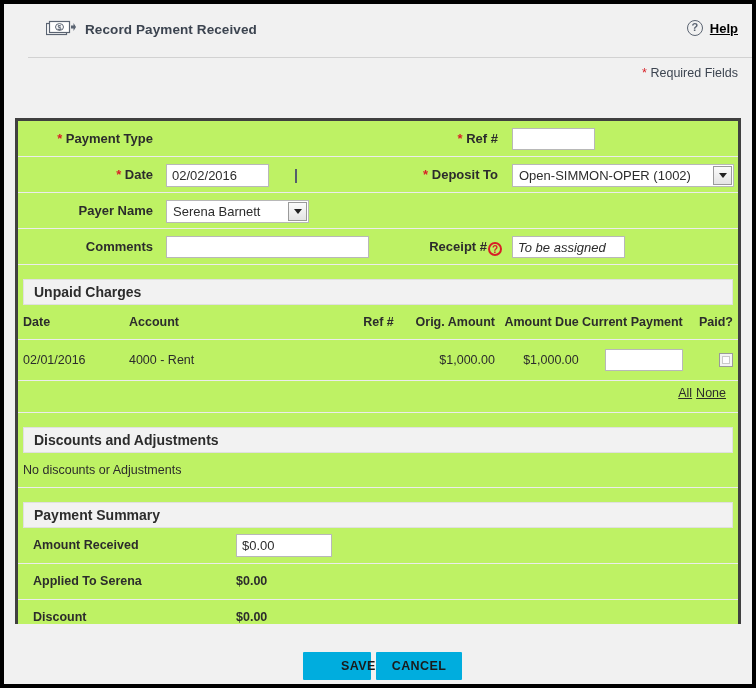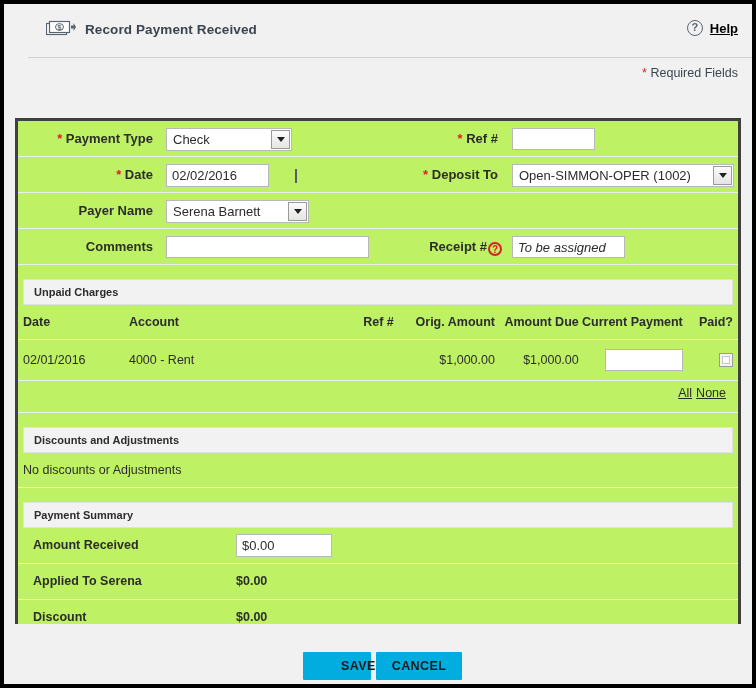--- a/index.html
+++ b/index.html
@@ -216,21 +216,21 @@
   }
 
   
   .sec-head {
     background: #f2f2f2;
     border: 1px solid #e0e0e0;
     box-sizing: border-box;
     height: 26px;
     line-height: 25px;
     padding-left: 10px;
-    font-size: 11px;
+    font-size: 14px;
     font-weight: bold;
     color: #2c2c2c;
     margin: 0 5px;
   }
   .table-head {
     display: flex;
     height: 34px;
     align-items: center;
     font-size: 12.5px;
     font-weight: bold;
@@ -393,26 +393,20 @@
     <span>Required Fields</span>
   </div>
 
   <div class="card">
 
     <div class="frow">
       <div class="lbl lbl-l">
         <span class="star">*</span>
         <span>Payment Type</span>
       </div>
-      <div class="selbox" style="left:148px; width:126px;">
-        <span class="seltext">Check</span>
-        <span class="arrowbtn">
-            <i class="caret"></i>
-          </span>
-      </div>
 
       <div class="lbl lbl-r">
         <span class="star">*</span>
         <span>Ref #</span>
       </div>
       <input class="txtbox" style="left: 494px; width: 83px;" value="">
     </div>
 
     <div class="frow">
       <div class="lbl lbl-l">

